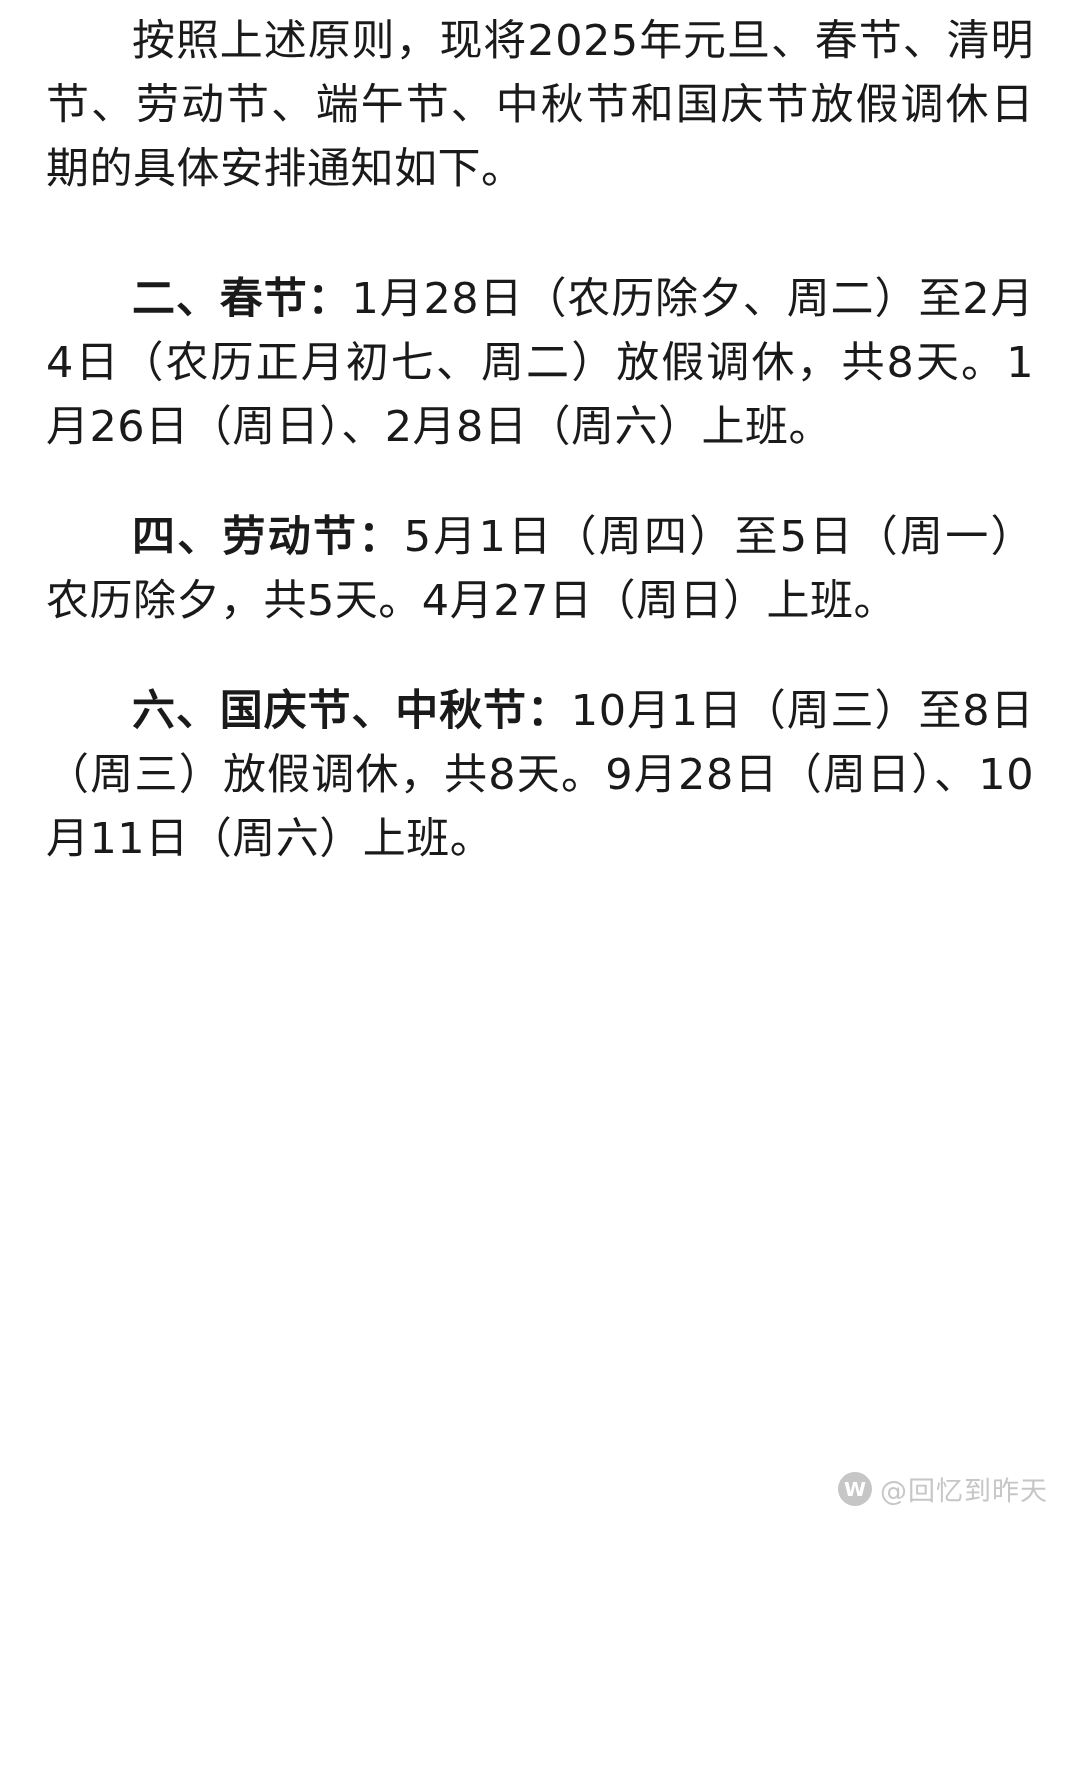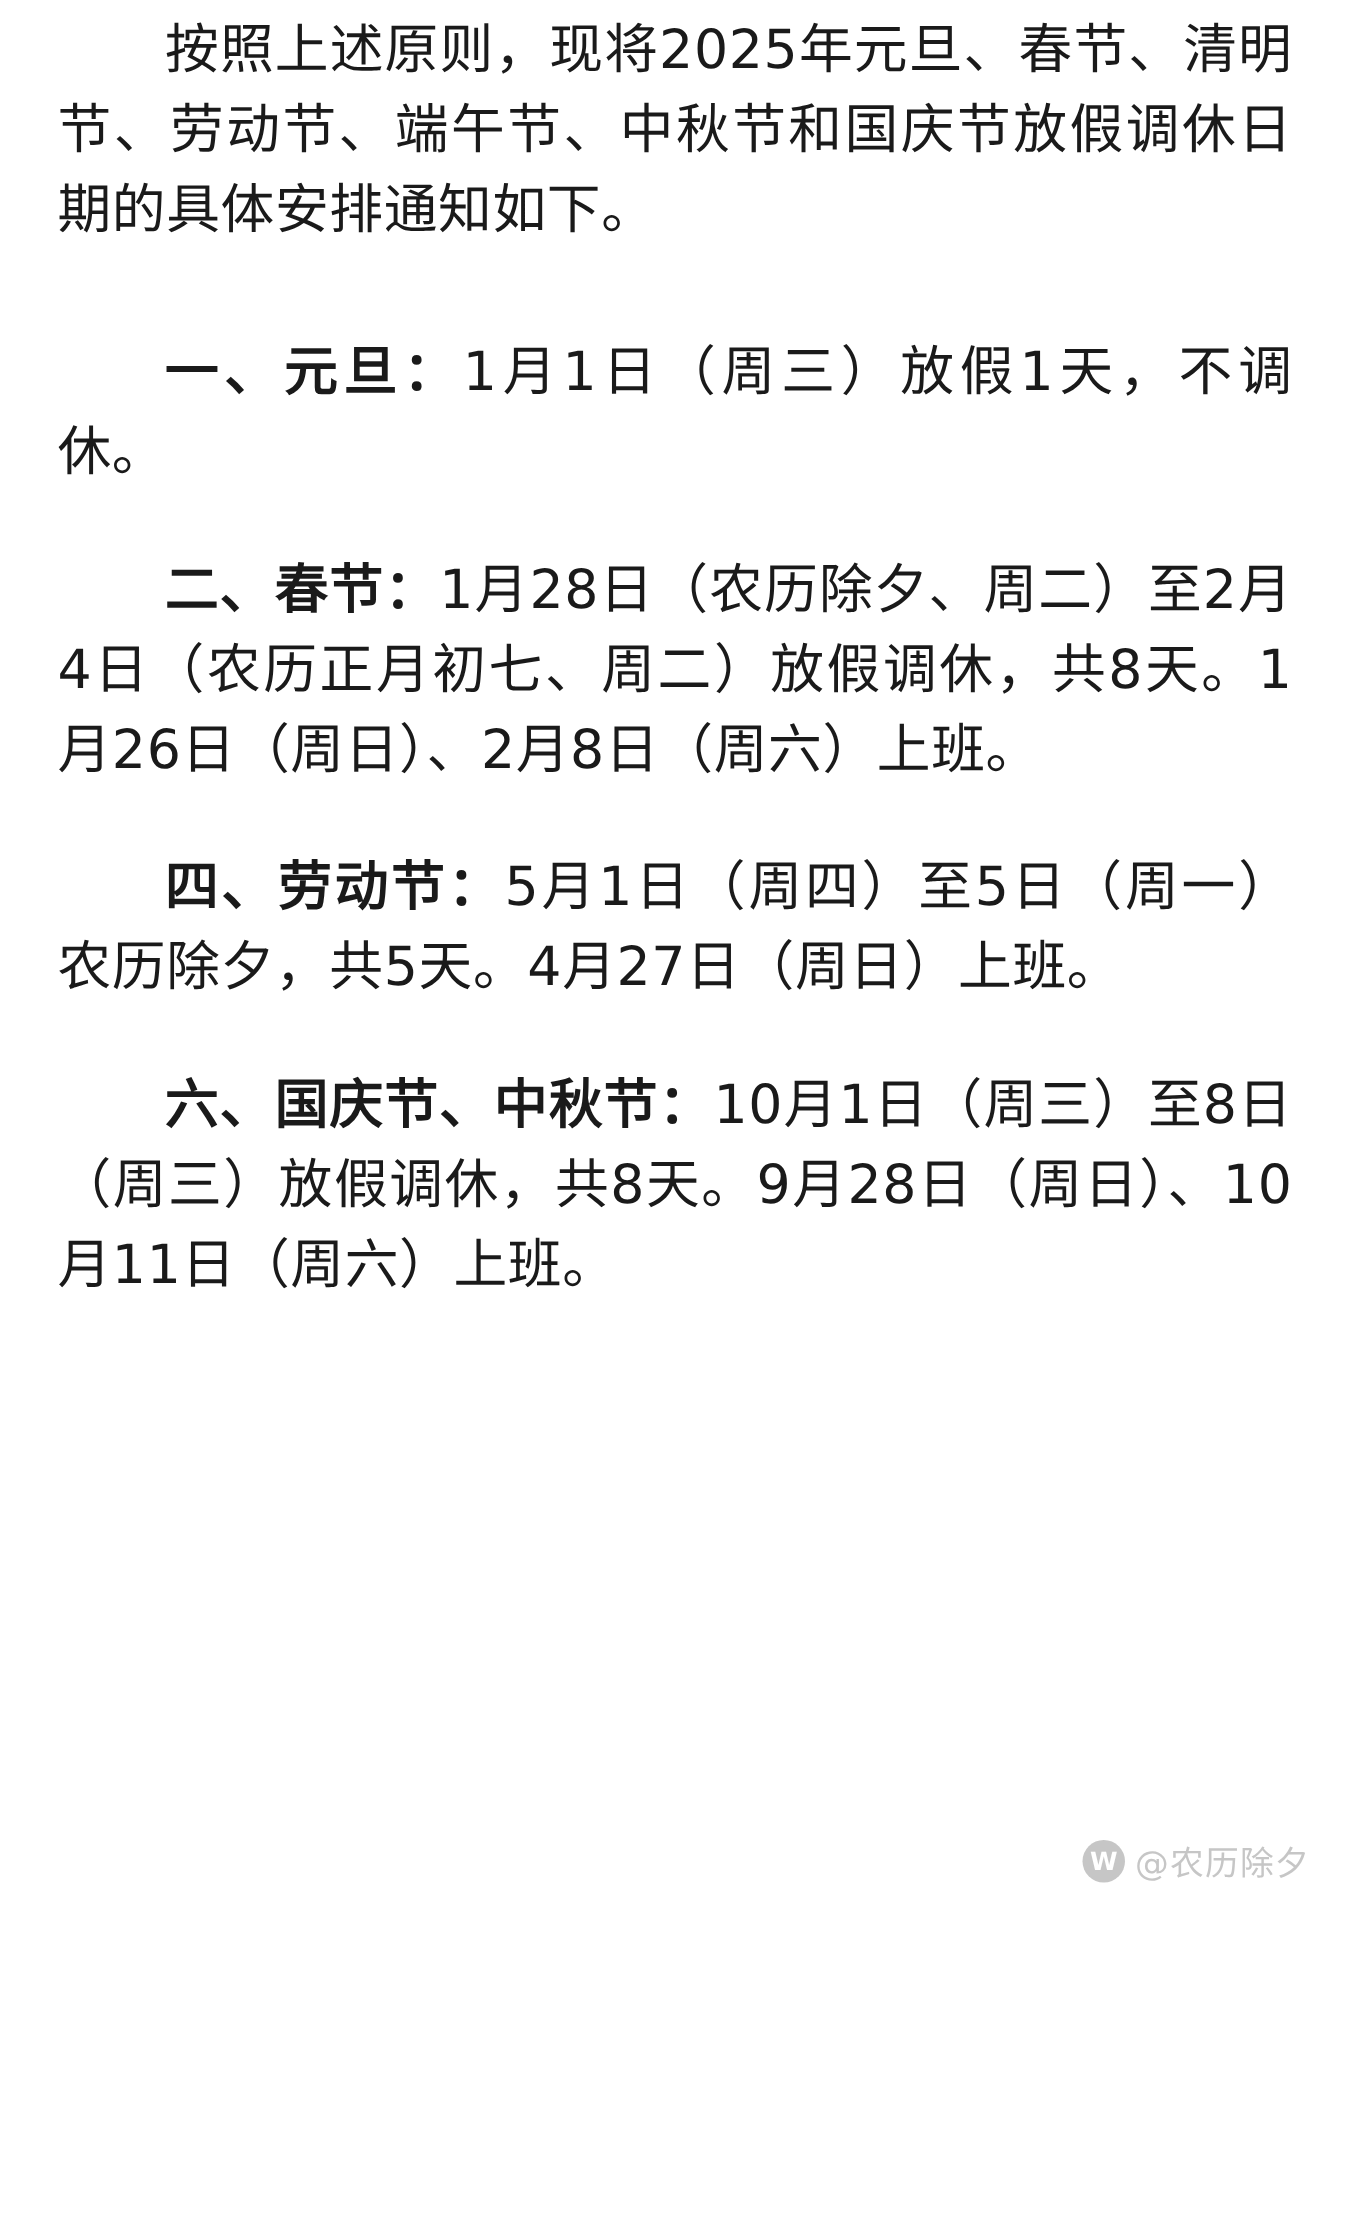--- a/index.html
+++ b/index.html
@@ -66,36 +66,33 @@
 </style>
 </head>
 <body>
 
 <div class="page">
 
   <p class="para">
     <span class="hd"></span><span>按照上述原则，现将2025年元旦、春节、清明节、劳动节、端午节、中秋节和国庆节放假调休日期的具体安排通知如下。</span>
   </p>
 
-  <p class="para">
-    <span class="hd">一、元旦：</span><span>1月1日（周三）放假1天，不调休。</span>
-  </p>
 
   <p class="para">
     <span class="hd">二、春节：</span><span>1月28日（农历除夕、周二）至2月4日（农历正月初七、周二）放假调休，共8天。1月26日（周日）、2月8日（周六）上班。</span>
   </p>
 
 
   <p class="para">
     <span class="hd">四、劳动节：</span><span>5月1日（周四）至5日（周一）农历除夕，共5天。4月27日（周日）上班。</span>
   </p>
 
 
   <p class="para">
     <span class="hd">六、国庆节、中秋节：</span><span>10月1日（周三）至8日（周三）放假调休，共8天。9月28日（周日）、10月11日（周六）上班。</span>
   </p>
 
   <div class="watermark">
     <span class="wb-logo">W</span>
-    <span class="wm-text">@农历除夕</span>
+    <span class="wm-text">@回忆到昨天</span>
   </div>
 
 </div>
 
 </body></html>

